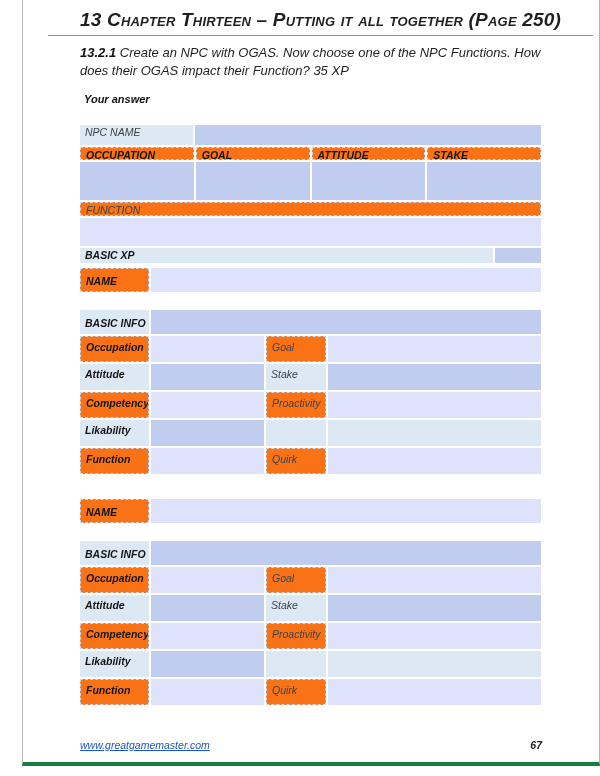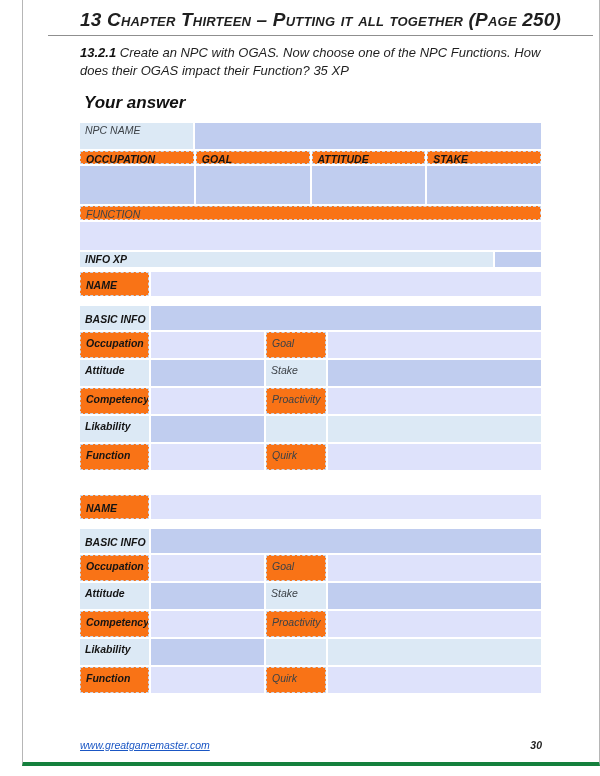--- a/index.html
+++ b/index.html
@@ -5,21 +5,21 @@
   html,body{margin:0;padding:0;background:#ffffff;width:600px;height:776px;
     font-family:"Liberation Sans", sans-serif;}
   .page{position:absolute;left:22px;top:0;width:578px;height:766px;background:#fff;
     border-left:1px solid #b6b6b6;border-right:1px solid #b6b6b6;border-bottom:4px solid #15803d;
     box-sizing:border-box;overflow:hidden;font-style:italic;}
   .title{margin:9px 0 0 57px;font-size:19px;font-weight:bold;color:#1f1f1f;
     font-variant:small-caps;letter-spacing:.2px;line-height:1.15;}
   .title-rule{margin:4px 0 0 25px;width:545px;border-top:1.5px solid #8f8f8f;height:0;}
   .para{margin:8px 44px 0 57px;font-size:13px;color:#1f1f1f;line-height:1.42;width:476px;}
   .para b{color:#111;}
-  .your-answer{margin:12px 0 10px 61px;font-size:17px;font-weight:bold;color:#111;}
+  .your-answer{margin:12px 0 20px 61px;font-size:11px;font-weight:bold;color:#111;}
   
   .t{display:flex;flex-direction:column;gap:2px;width:461px;margin-left:57px;}
   .r{display:flex;gap:2px;}
   .c{box-sizing:border-box;font-size:10.5px;padding:1px 5px;color:#3d4247;overflow:hidden;white-space:nowrap;}
   .fl{flex:1;}
   .bold{font-weight:bold;color:#141414;}
   .peri{background:var(--cell-medium,#c0cdef);}
   .lav{background:var(--cell-lavender,#dee2fb);}
   .lblu{background:var(--cell-light-blue,#dce9f5);}
   .wcell{background:#f97316;border:1px dashed #cbd6e8;}
@@ -27,41 +27,41 @@
   .t1{margin-top:1px;}
   .w1{width:113px;}
   
   .npc .L1{width:69px;padding-top:4px;}
   .npc .V1{width:113px;}
   .npc .L2{width:60px;padding-top:4px;}
   .npc .rr{height:26px;}
   .vcent{display:flex;align-items:center;padding-top:1px;}
   .mt-card1{margin-top:5px;}
   .mt-card2{margin-top:25px;}
-  .namegap{margin-bottom:8px;}
+  .namegap{margin-bottom:16px;}
   .footer{position:absolute;left:0;right:0;bottom:11px;display:flex;justify-content:space-between;
     padding:0 57px 0 57px;align-items:center;}
   .flink{font-size:10.5px;color:var(--link,#1a56c4);text-decoration:underline;}
   .fpage{font-size:10.5px;font-weight:bold;color:#222;}
   .mt-sec2{margin-top:27px;}
 </style>
 </head>
 <body>
 
 <div class="page">
 
   <div class="title">13 Chapter Thirteen – Putting it all together (Page 250)</div>
   <div class="title-rule"></div>
 
   <p class="para"><b>13.2.1</b> <span>Create an NPC with OGAS. Now choose one of the NPC Functions. How does their OGAS impact their Function? 35 XP</span></p>
 
   <div class="your-answer">Your answer</div>
 
   <div class="t t1">
-    <div class="r" style="height:26px">
+    <div class="r" style="height:20px">
       <div class="c lblu w1">NPC NAME</div>
       <div class="c peri fl"></div>
     </div>
     <div class="r" style="height:13px">
       <div class="c wcell bold fl">OCCUPATION</div>
       <div class="c wcell bold fl">GOAL</div>
       <div class="c wcell bold fl">ATTITUDE</div>
       <div class="c wcell bold fl">STAKE</div>
     </div>
     <div class="r" style="height:38px">
@@ -70,21 +70,21 @@
       <div class="c peri fl"></div>
       <div class="c peri fl"></div>
     </div>
     <div class="r" style="height:14px">
       <div class="c wcell fl">FUNCTION</div>
     </div>
     <div class="r" style="height:28px">
       <div class="c lav fl"></div>
     </div>
     <div class="r" style="height:15px">
-      <div class="c lblu bold fl">INFO XP</div>
+      <div class="c lblu bold fl">BASIC XP</div>
       <div class="c peri" style="width:46px"></div>
     </div>
   </div>
 
 
   <div class="t npc mt-card1">
     <div class="r namegap" style="height:24px">
       <div class="c wcell bold L1 vcent">NAME</div>
       <div class="c lav fl"></div>
     </div>
@@ -160,16 +160,16 @@
     <div class="r rr">
       <div class="c wcell bold L1">Function</div>
       <div class="c lav V1"></div>
       <div class="c wcell L2">Quirk</div>
       <div class="c lav fl"></div>
     </div>
   </div>
 
   <div class="footer">
     <a class="flink" href="#">www.greatgamemaster.com</a>
-    <span class="fpage">30</span>
+    <span class="fpage">67</span>
   </div>
 
 </div>
 
 </body></html>

